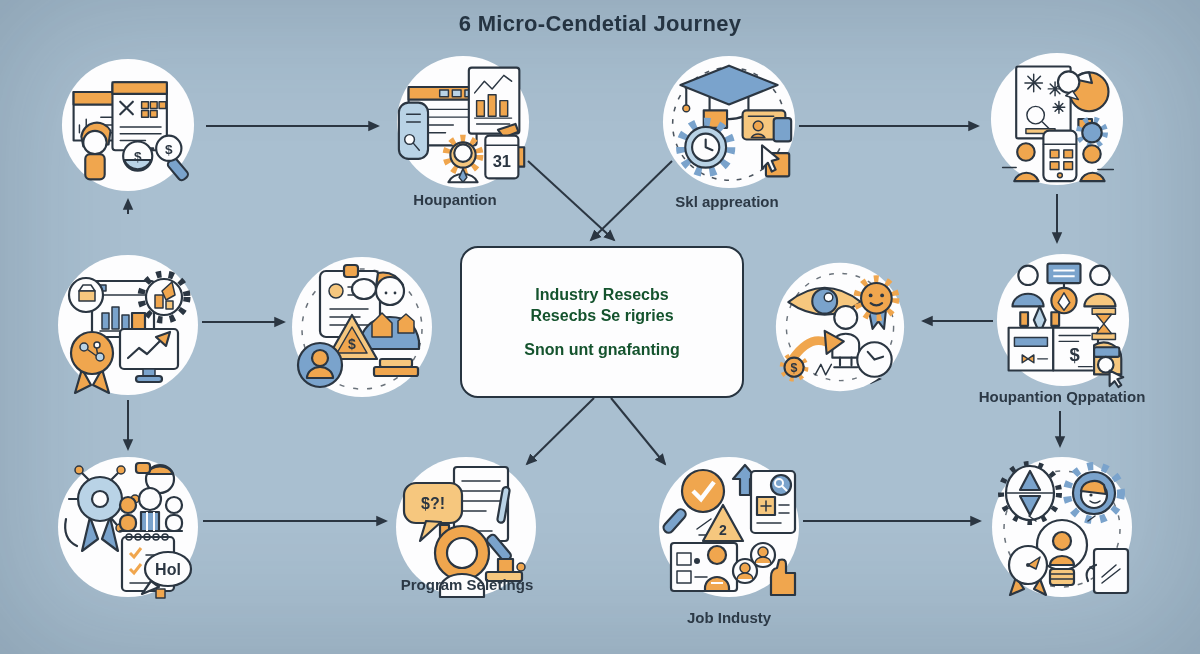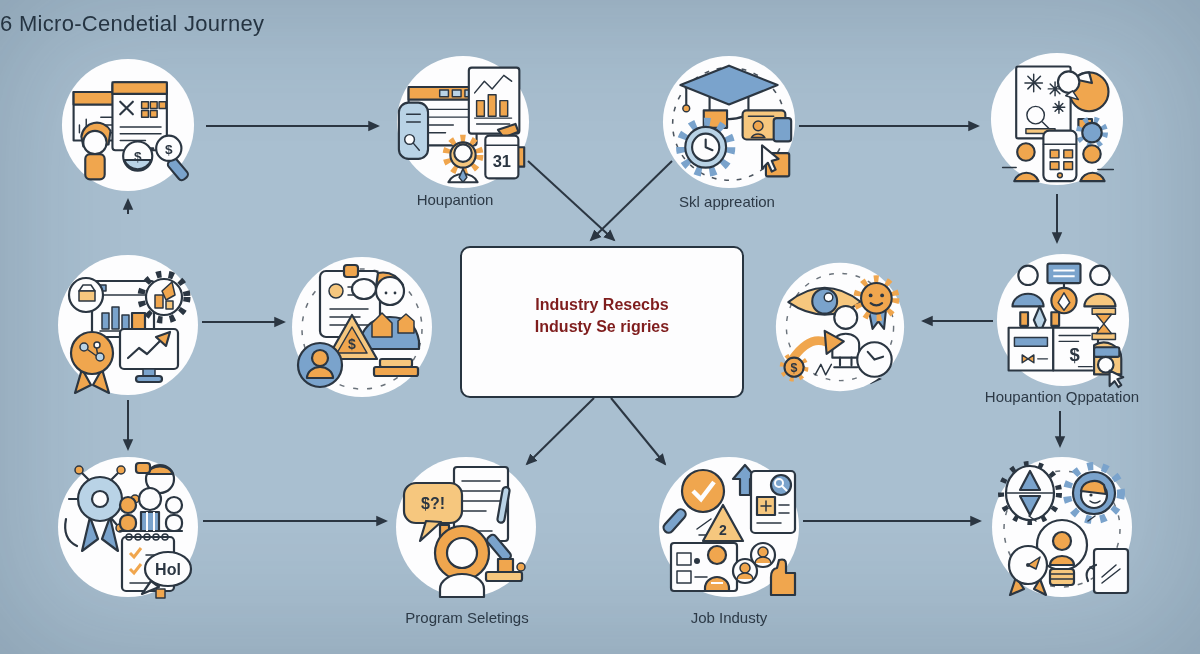--- a/index.html
+++ b/index.html
@@ -1,26 +1,26 @@
 <!DOCTYPE html>
 <html><head>
 <meta charset="utf-8">
 <style>
   html,body{margin:0;padding:0;background:#8fa8ba;}
   .stage{position:relative;width:1200px;height:654px;background:#a9bfd0;overflow:hidden;
          font-family:"Liberation Sans",sans-serif;box-shadow:inset 0 0 140px rgba(25,45,65,.22);}
-  .title{position:absolute;top:11px;left:0;width:100%;font-size:22px;
-         font-weight:normal;color:#253442;letter-spacing:.3px;}
+  .title{position:absolute;top:11px;left:0;width:100%;text-align:center;font-size:22px;
+         font-weight:bold;color:#253442;letter-spacing:.3px;}
   .node{position:absolute;}
   .node svg{overflow:visible;display:block;}
   .label{position:absolute;transform:translateX(-50%);text-align:center;font-size:15px;
-         font-weight:normal;color:#2c3946;white-space:nowrap;line-height:1.22;}
+         font-weight:bold;color:#2c3946;white-space:nowrap;line-height:1.22;}
   .center-box{position:absolute;left:460px;top:246px;width:280px;height:148px;background:#fdfdfe;
-         border:2.5px solid #273440;border-radius:10px;display:flex;flex-direction:column;
-         justify-content:center;align-items:center;text-align:center;color:#7f1d1d;
+         border:2.5px solid #273440;border-radius:18px;display:flex;flex-direction:column;
+         justify-content:center;align-items:center;text-align:center;color:#14532d;
          font-weight:bold;font-size:16px;line-height:1.32;}
   .center-box .gap{height:13px;}
   .connectors{position:absolute;left:0;top:0;}
   
   .s{stroke:#2b3642;stroke-width:2.2;stroke-linejoin:round;stroke-linecap:round;}
   .st{stroke:#2b3642;stroke-width:1.5;stroke-linejoin:round;stroke-linecap:round;}
   .fw{fill:#fdfdfe;} .fo{fill:#f0a64e;} .fl{fill:#f6c77e;} .fb{fill:#7aa3cc;}
   .fc{fill:#b9d3e6;} .fn{fill:none;} .fd{fill:#2b3642;}
   .tx{font-family:"Liberation Sans",sans-serif;font-weight:bold;fill:#2b3642;text-anchor:middle;}
   .halo{fill:#fdfdfe;}
@@ -285,22 +285,23 @@
       </g>
       <g>
         <rect x="88" y="102" width="32" height="8" rx="2" class="fl s"></rect>
         <rect x="82" y="110" width="44" height="9" rx="2" class="fo s"></rect>
       </g>
     </svg>
   </div>
 
   <div class="center-box">
     <div>Industry Resecbs</div>
-    <div>Industy Se rigries</div>
+    <div>Resecbs Se rigries</div>
     <div class="gap"></div>
+    <div>Snon unt gnafanting</div>
   </div>
 
   <div class="node" style="left:773px;top:260px">
     <svg width="134" height="134" viewBox="0 0 140 140">
       <circle cx="70" cy="70" r="67" class="halo"></circle>
       <circle cx="70" cy="70" r="56" fill="none" stroke="#2b3642" stroke-width="1.5" stroke-dasharray="5 9" opacity=".7"></circle>
       <g>
         <path d="M16,44 Q54,14 92,44 Q54,70 16,44 Z" class="fl s"></path>
         <circle cx="54" cy="43" r="13" class="fb s"></circle>
         <circle cx="58" cy="39" r="4.5" class="fw st"></circle>
@@ -537,16 +538,16 @@
         <rect x="102" y="92" width="34" height="44" rx="3" class="fw s"></rect>
         <path d="M110,120 l14,-12 M110,126 l18,-14" class="fn st"></path>
         <path d="M96,124 q-5,-12 8,-16" class="fn s"></path>
       </g>
     </svg>
   </div>
 
   <div class="label" style="left:455px;top:191px">Houpantion</div>
   <div class="label" style="left:727px;top:193px">Skl appreation</div>
   <div class="label" style="left:1062px;top:388px">Houpantion Qppatation</div>
-  <div class="label" style="left:467px;top:609px">Program Seletings</div>
+  <div class="label" style="left:467px;top:576px">Program Seletings</div>
   <div class="label" style="left:729px;top:609px">Job Industy</div>
 
 </div>
 
 </body></html>

